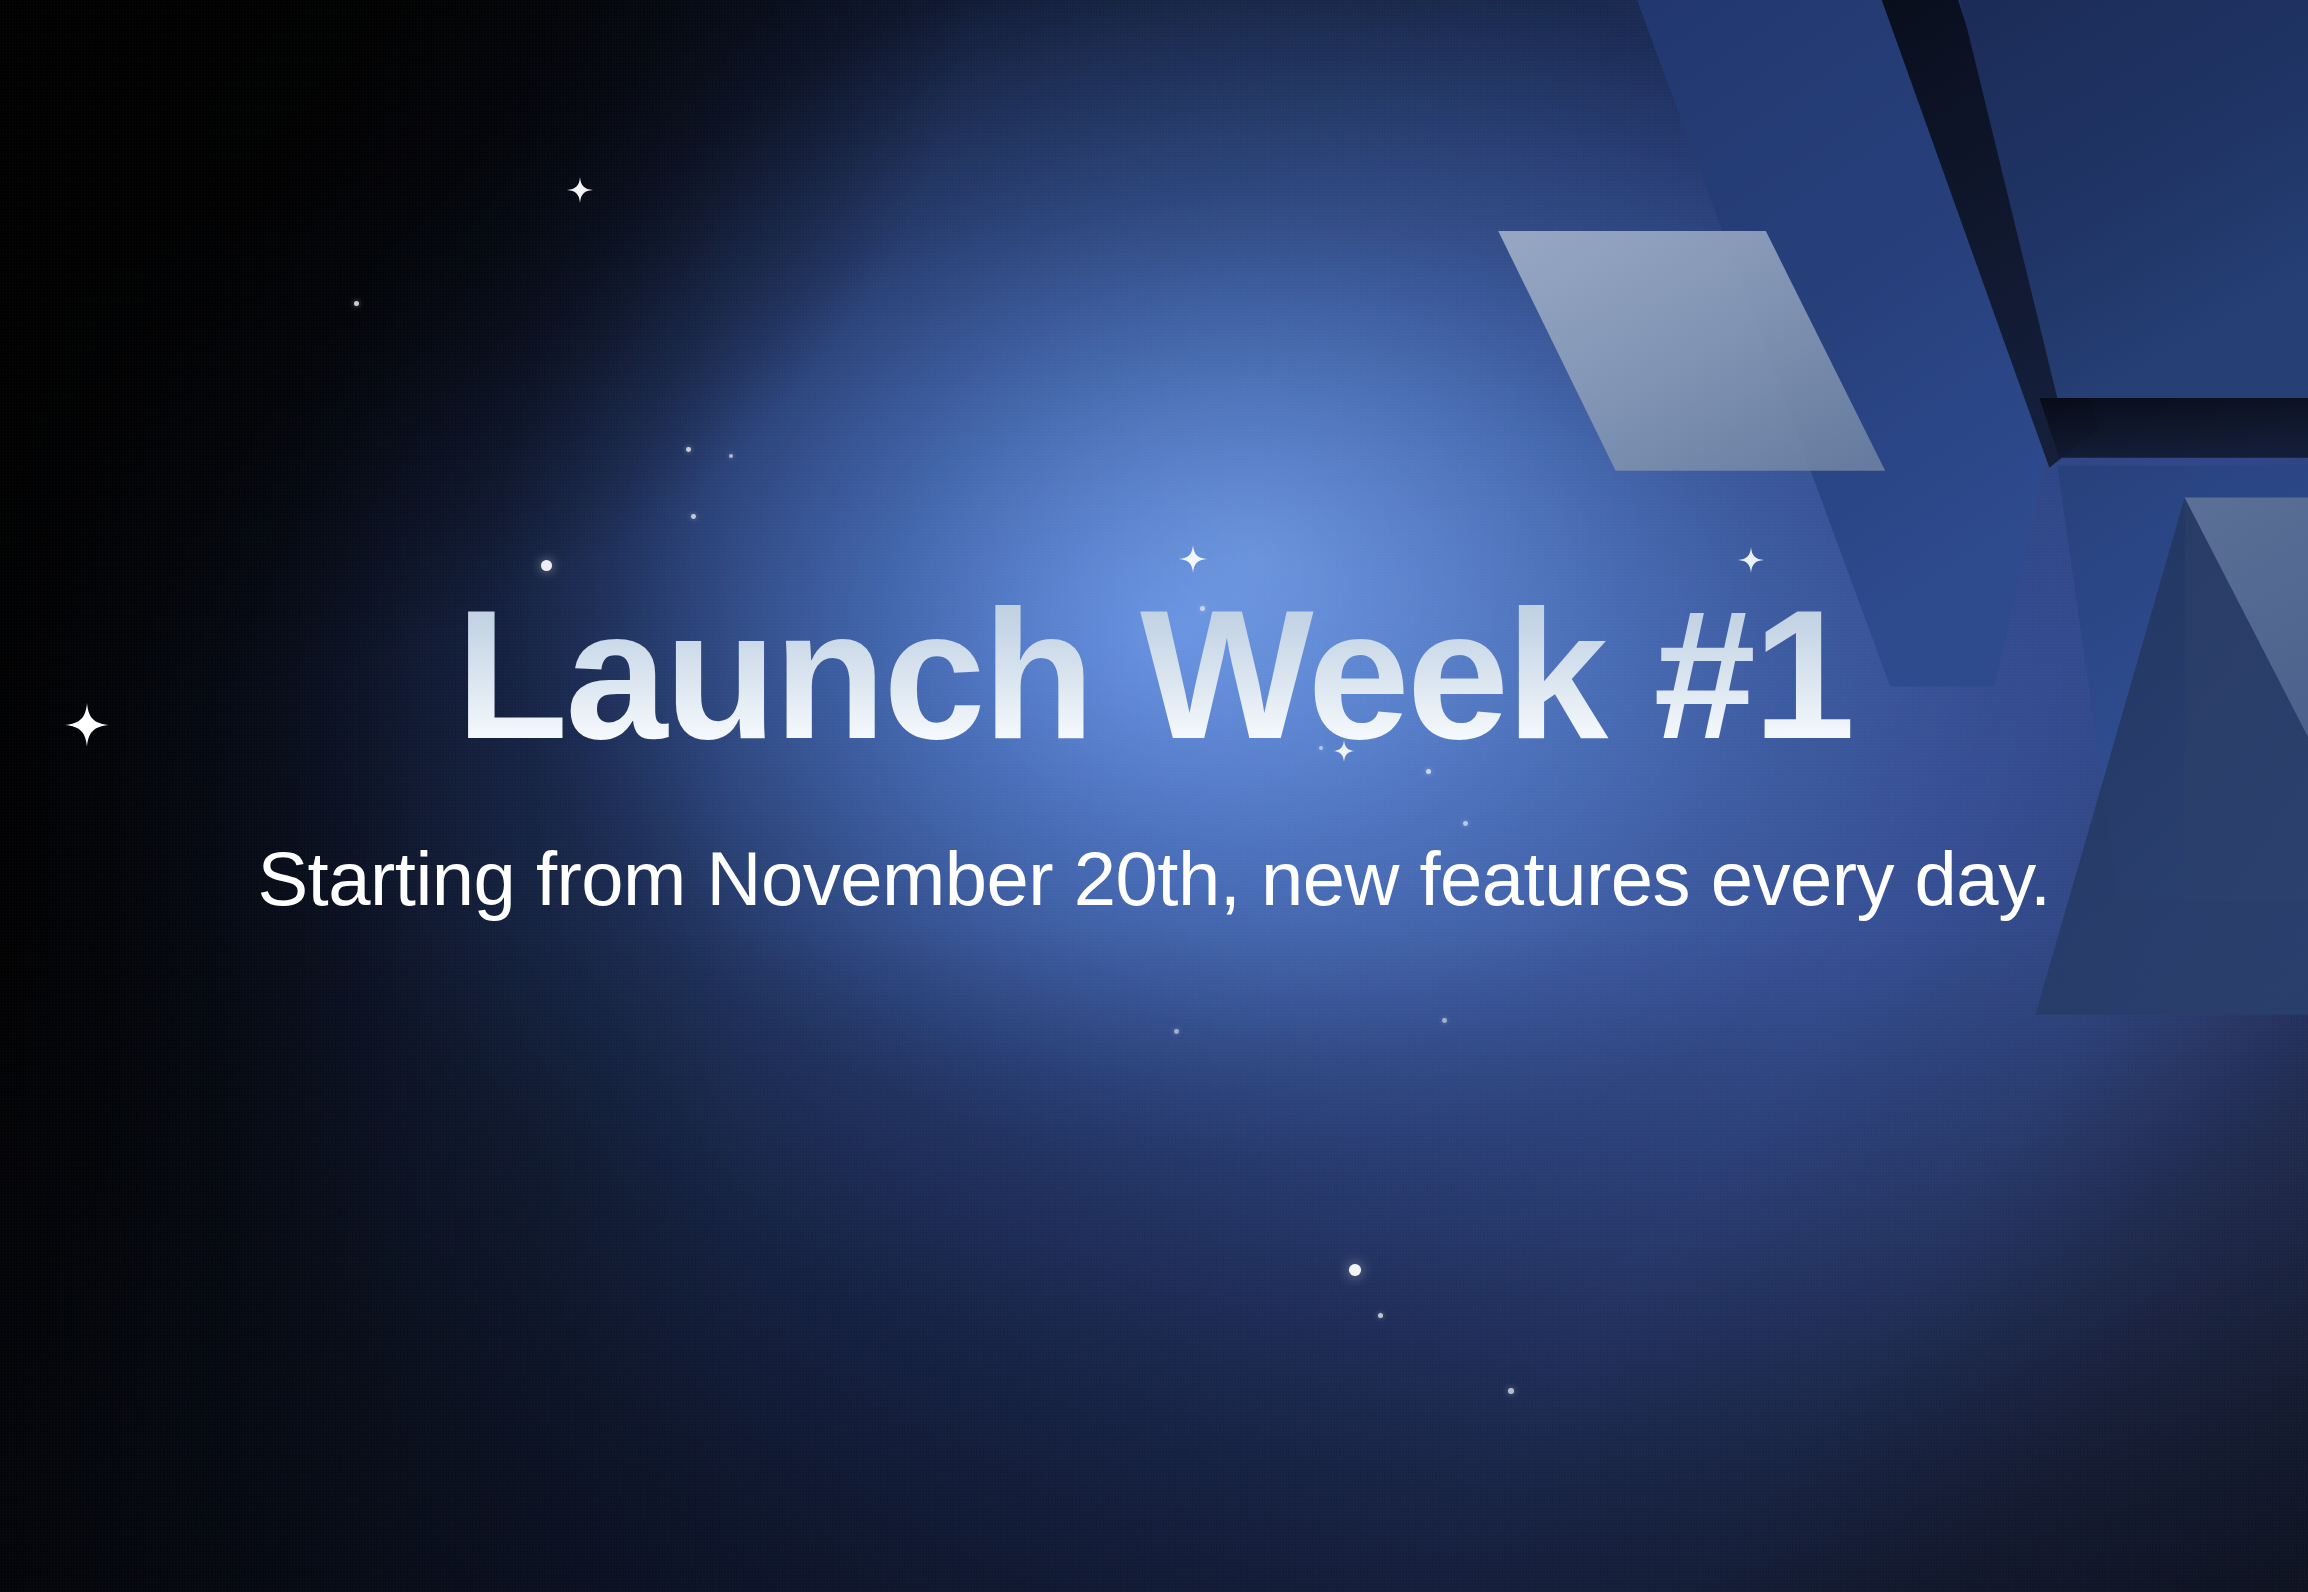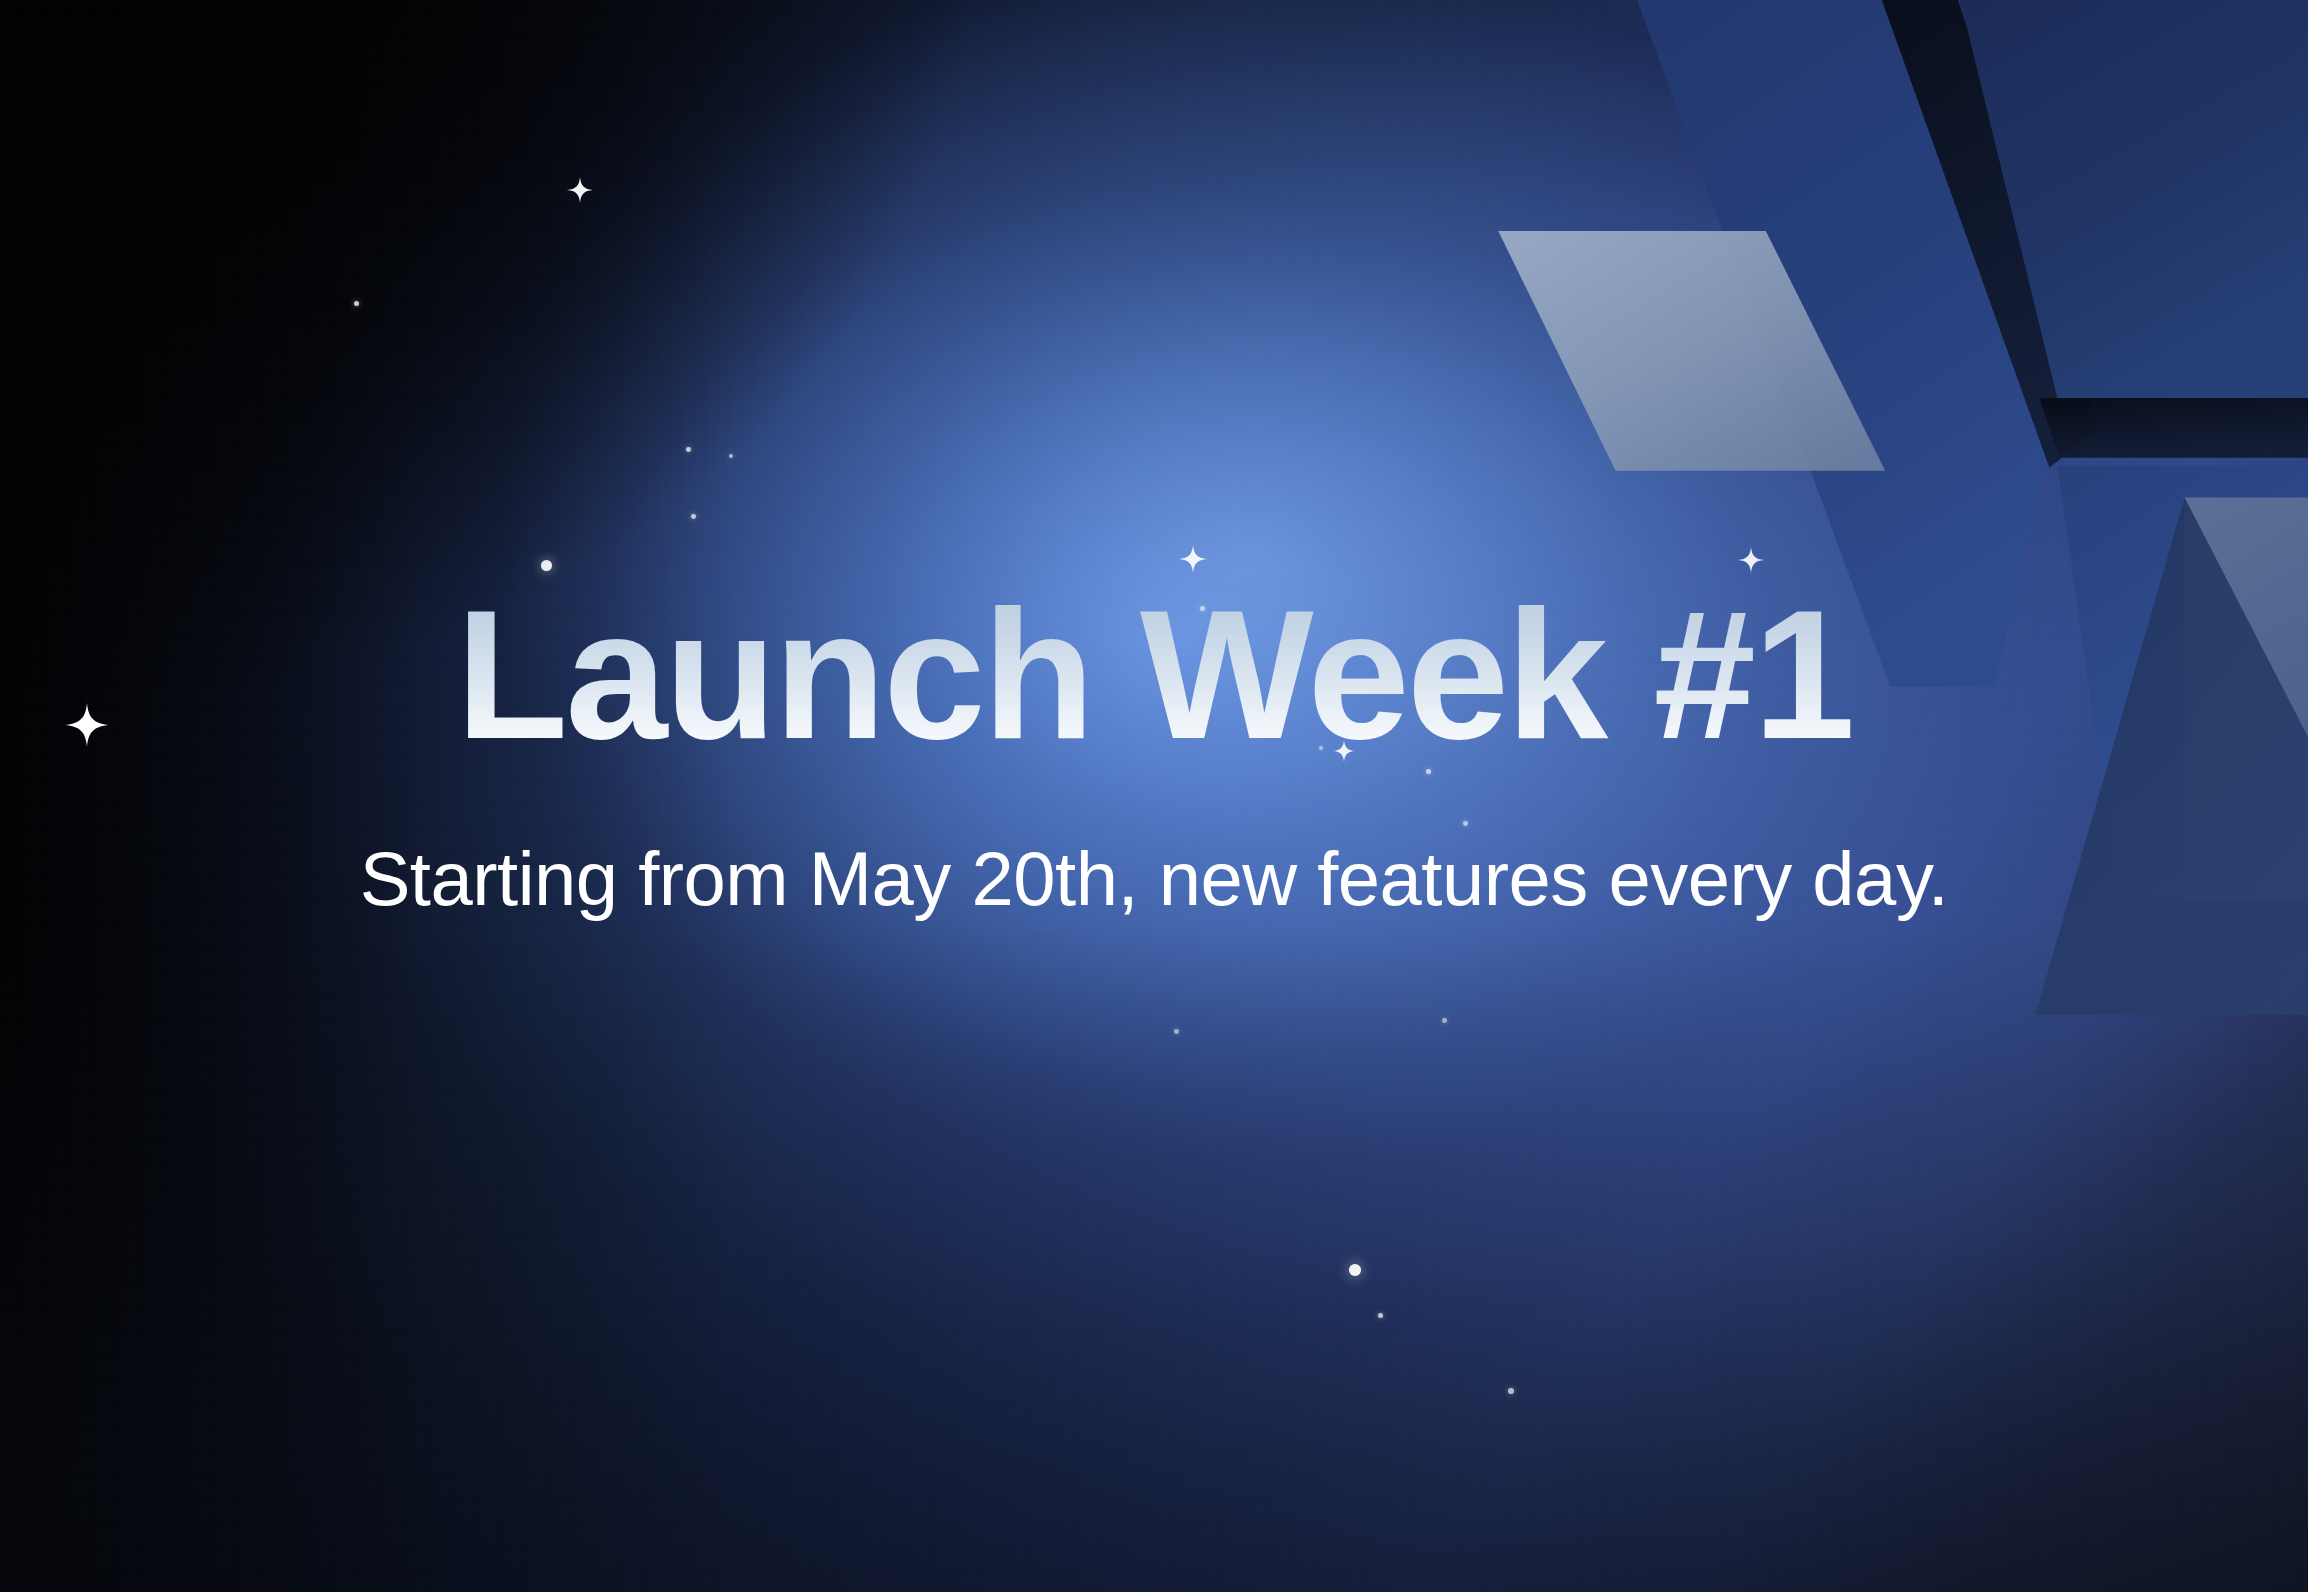--- a/index.html
+++ b/index.html
@@ -235,17 +235,17 @@
       <div class="star-spark" style="left: 1179px; top: 545px; width: 28px; height: 28px; opacity: 0.92;"><svg width="28" height="28" viewBox="0 0 100 100">
           <path d="M50 0 C53 34 66 47 100 50 C66 53 53 66 50 100 C47 66 34 53 0 50 C34 47 47 34 50 0 Z" fill="#ffffff"></path>
         </svg></div>
       <div class="star-spark" style="left: 1738px; top: 547px; width: 26px; height: 26px; opacity: 0.9;"><svg width="26" height="26" viewBox="0 0 100 100">
           <path d="M50 0 C53 34 66 47 100 50 C66 53 53 66 50 100 C47 66 34 53 0 50 C34 47 47 34 50 0 Z" fill="#ffffff"></path>
         </svg></div>
     </div>
 
   <div id="content">
     <div id="headline">Launch Week #1</div>
-    <div id="subtitle">Starting from May 20th, new features every day.</div>
+    <div id="subtitle">Starting from November 20th, new features every day.</div>
   </div>
 
 </div>
 
 
 </body></html>

